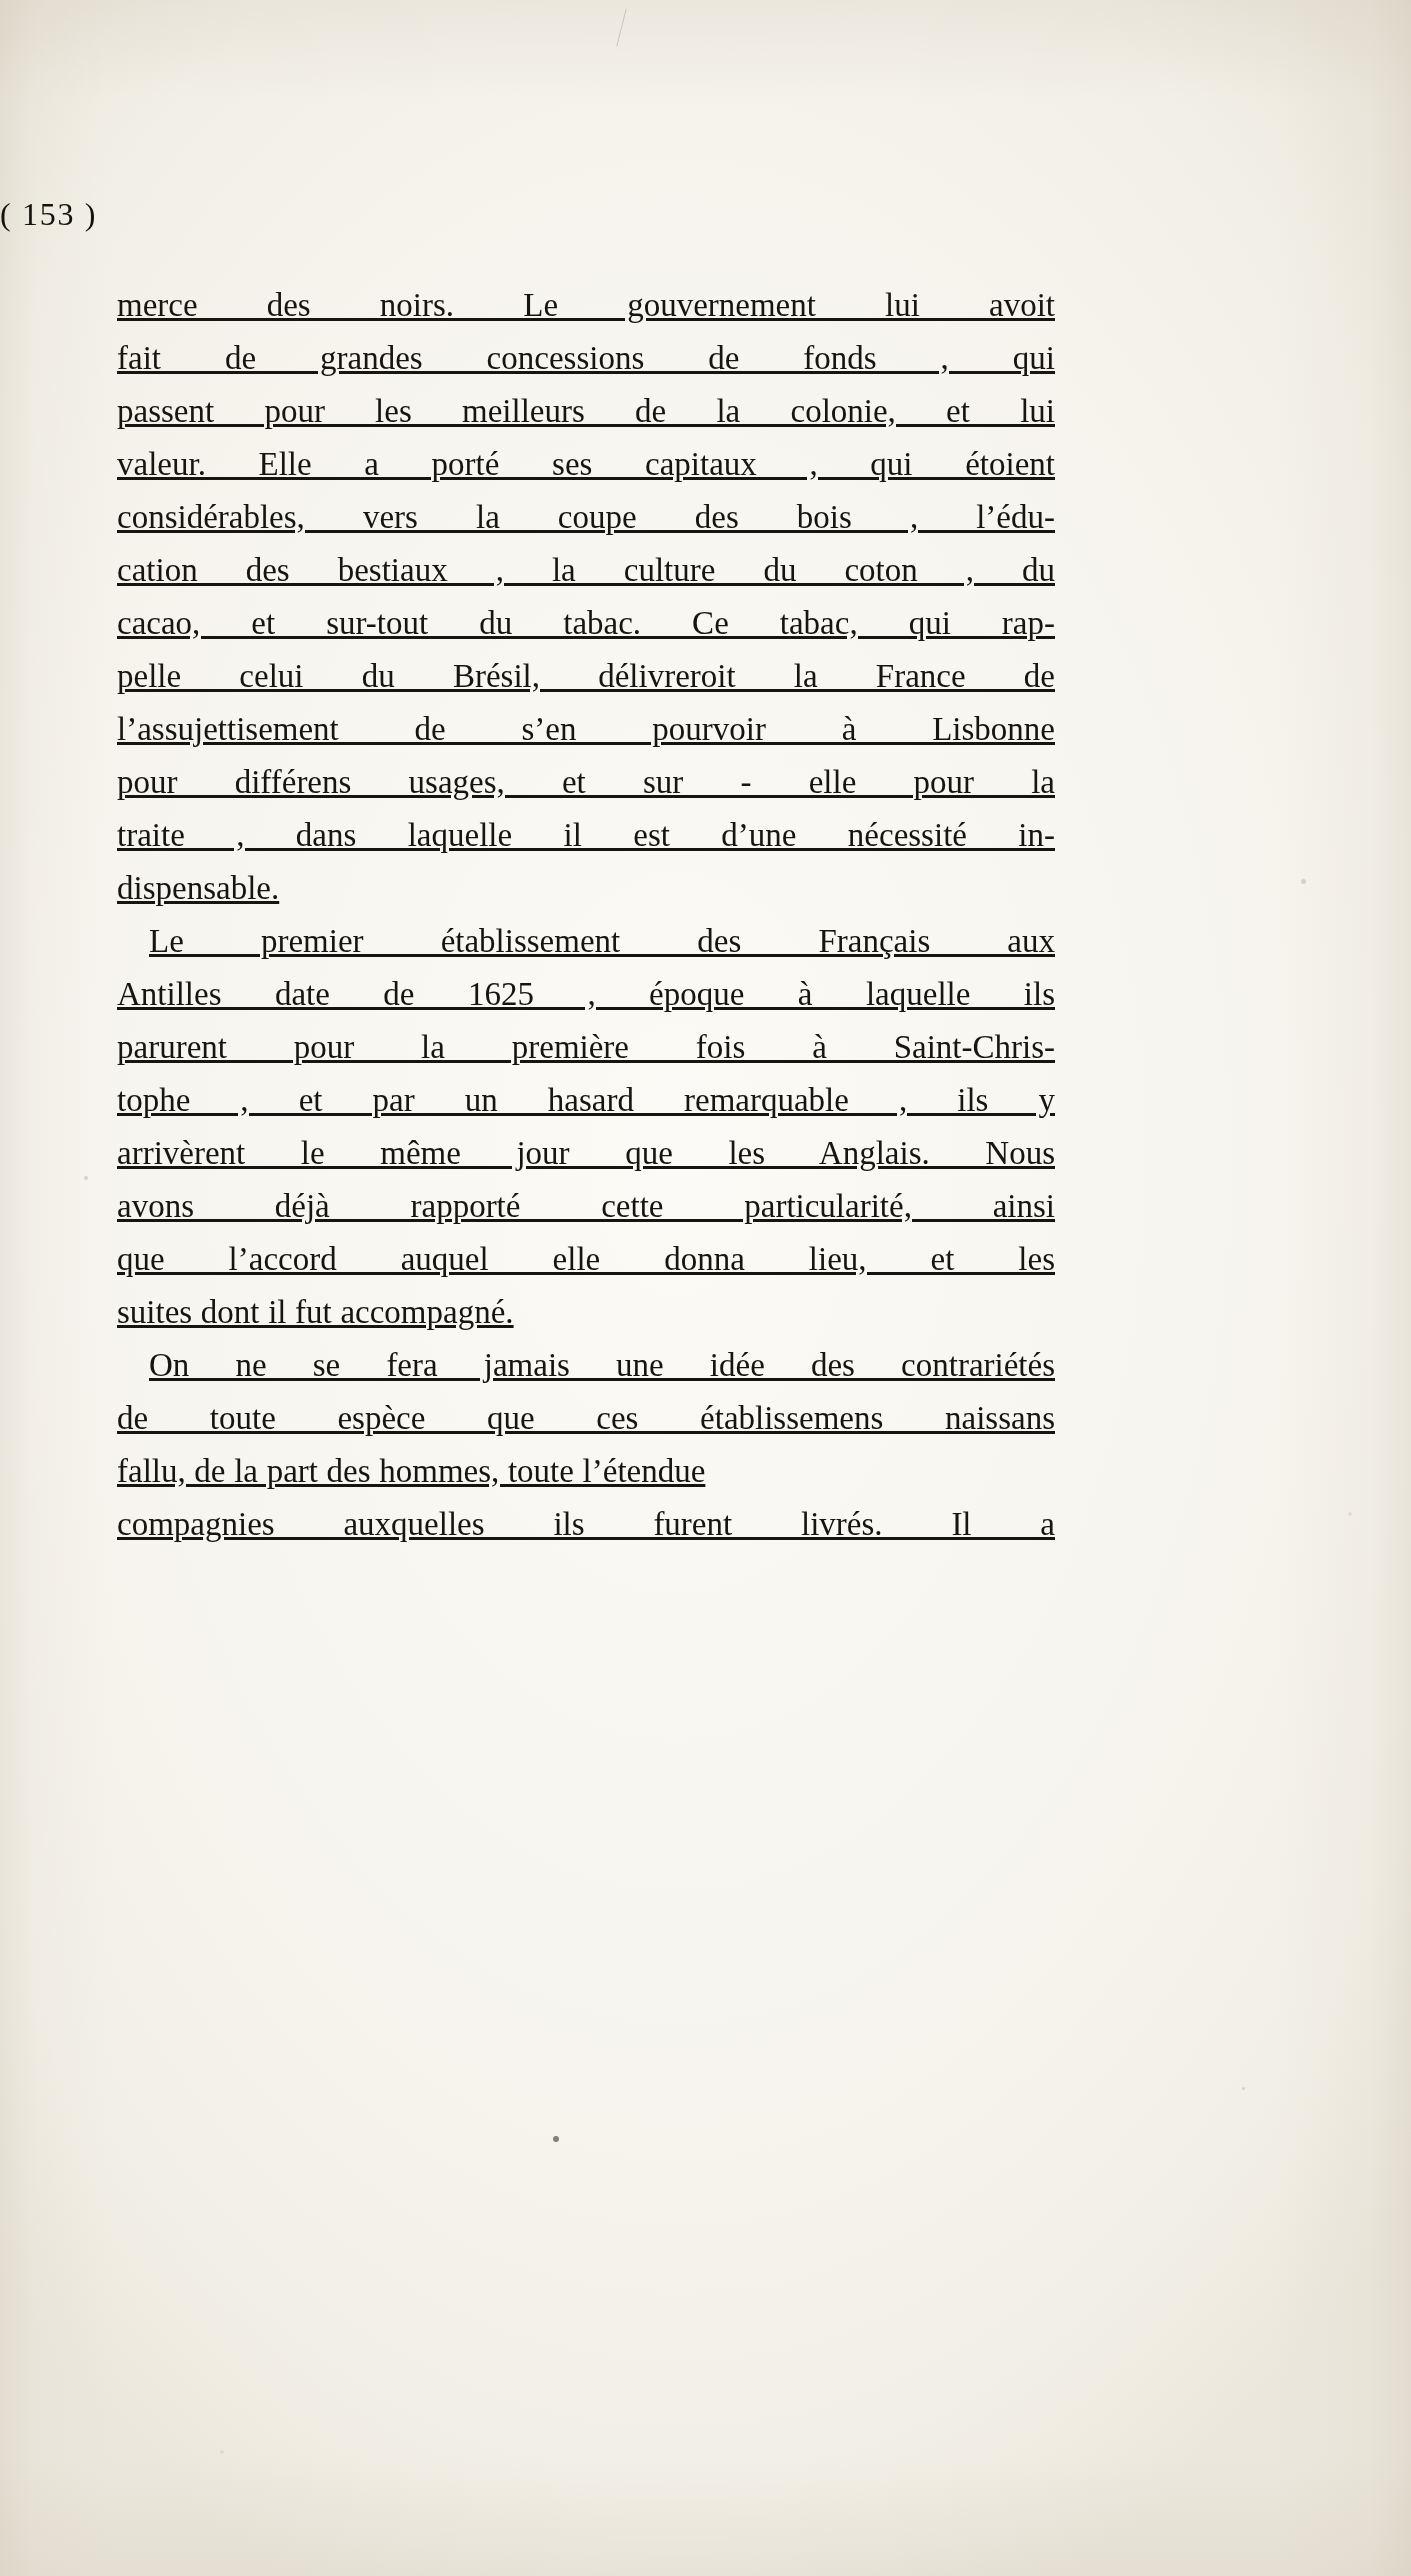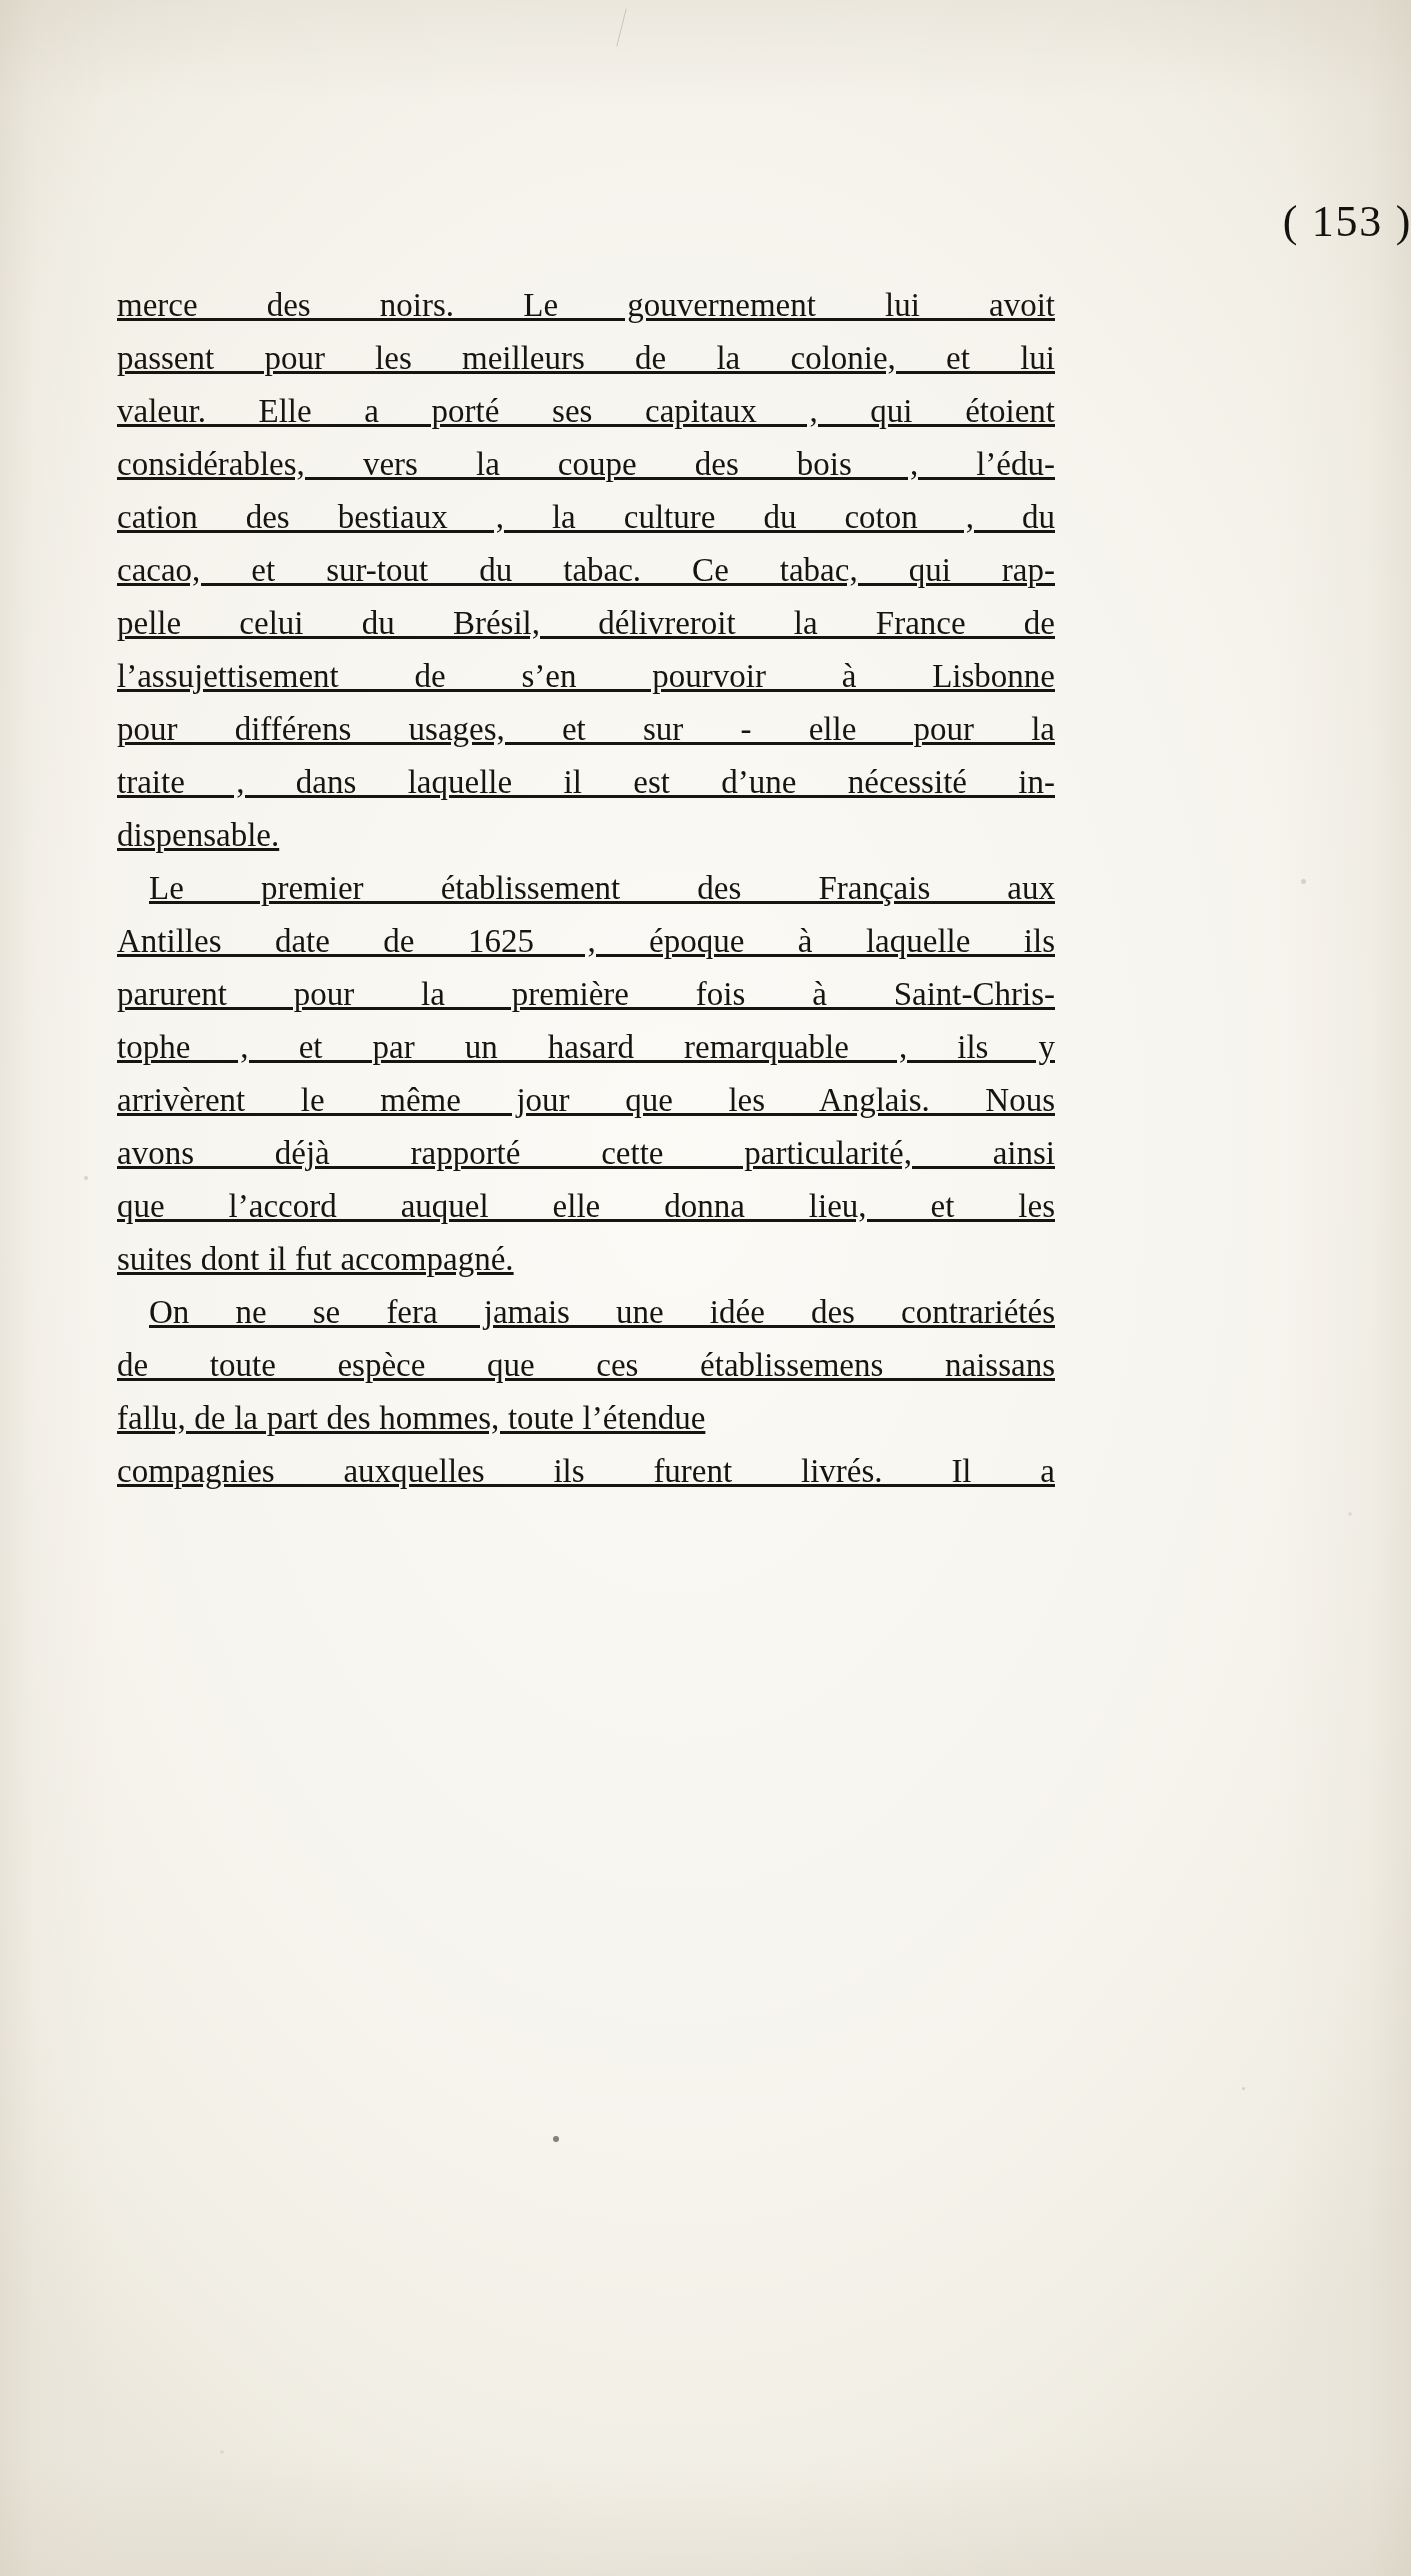--- a/index.html
+++ b/index.html
@@ -60,22 +60,22 @@
     top: 0;
     width: 100%;
     height: 100%;
   }
 
   .page-number {
     position: absolute;
     top: 196px;
     left: 0;
     width: 100%;
-    text-align: right;
-    font-size: 44px;
+    text-align: left;
+    font-size: 32px;
     letter-spacing: 1.7px;
     color: #14120e;
     font-family: "Liberation Serif", serif;
   }
 
   .body-col {
     position: absolute;
     left: 117px;
     top: 279px;
     width: 938px;
@@ -140,20 +140,21 @@
   <div class="speck" style="left:220px; top:2450px; width:4.2px; height:4.2px; background:rgba(150,135,110,0.16);"></div>
 
   <div class="text-block">
 
     <div class="page-number">( 153 )</div>
 
     <div class="body-col">
 
       <p class="para" id="p1">
           <span class="ln">merce des noirs. Le gouvernement lui avoit</span>
+          <span class="ln">fait de grandes concessions de fonds , qui</span>
           <span class="ln">passent pour les meilleurs de la colonie, et lui</span>
           <span class="ln">valeur. Elle a porté ses capitaux , qui étoient</span>
           <span class="ln">considérables, vers la coupe des bois , l’édu-</span>
           <span class="ln">cation des bestiaux , la culture du coton , du</span>
           <span class="ln">cacao, et sur-tout du tabac. Ce tabac, qui rap-</span>
           <span class="ln">pelle celui du Brésil, délivreroit la France de</span>
           <span class="ln">l’assujettisement de s’en pourvoir à Lisbonne</span>
           <span class="ln">pour différens usages, et sur - elle pour la</span>
           <span class="ln">traite , dans laquelle il est d’une nécessité in-</span>
           <span class="ln last">dispensable.</span>

